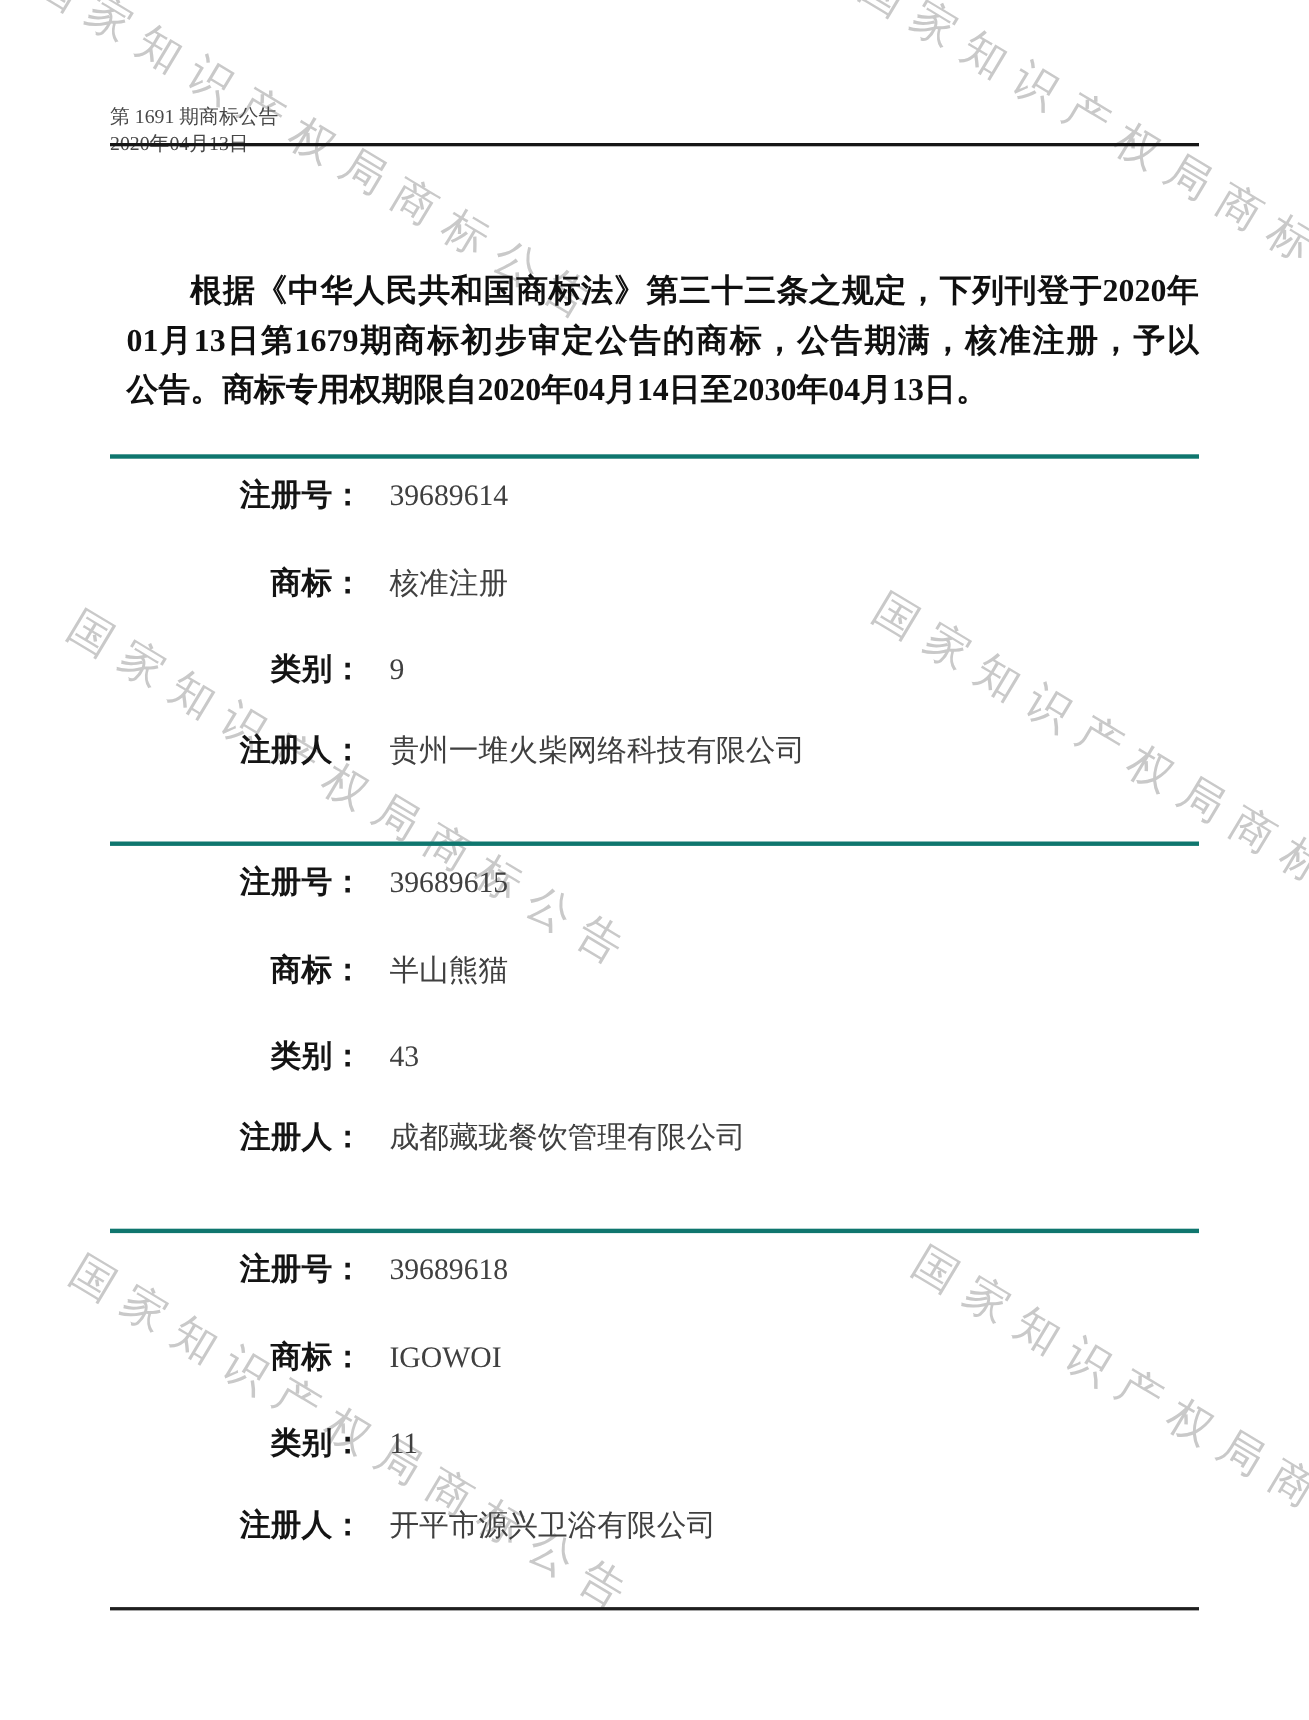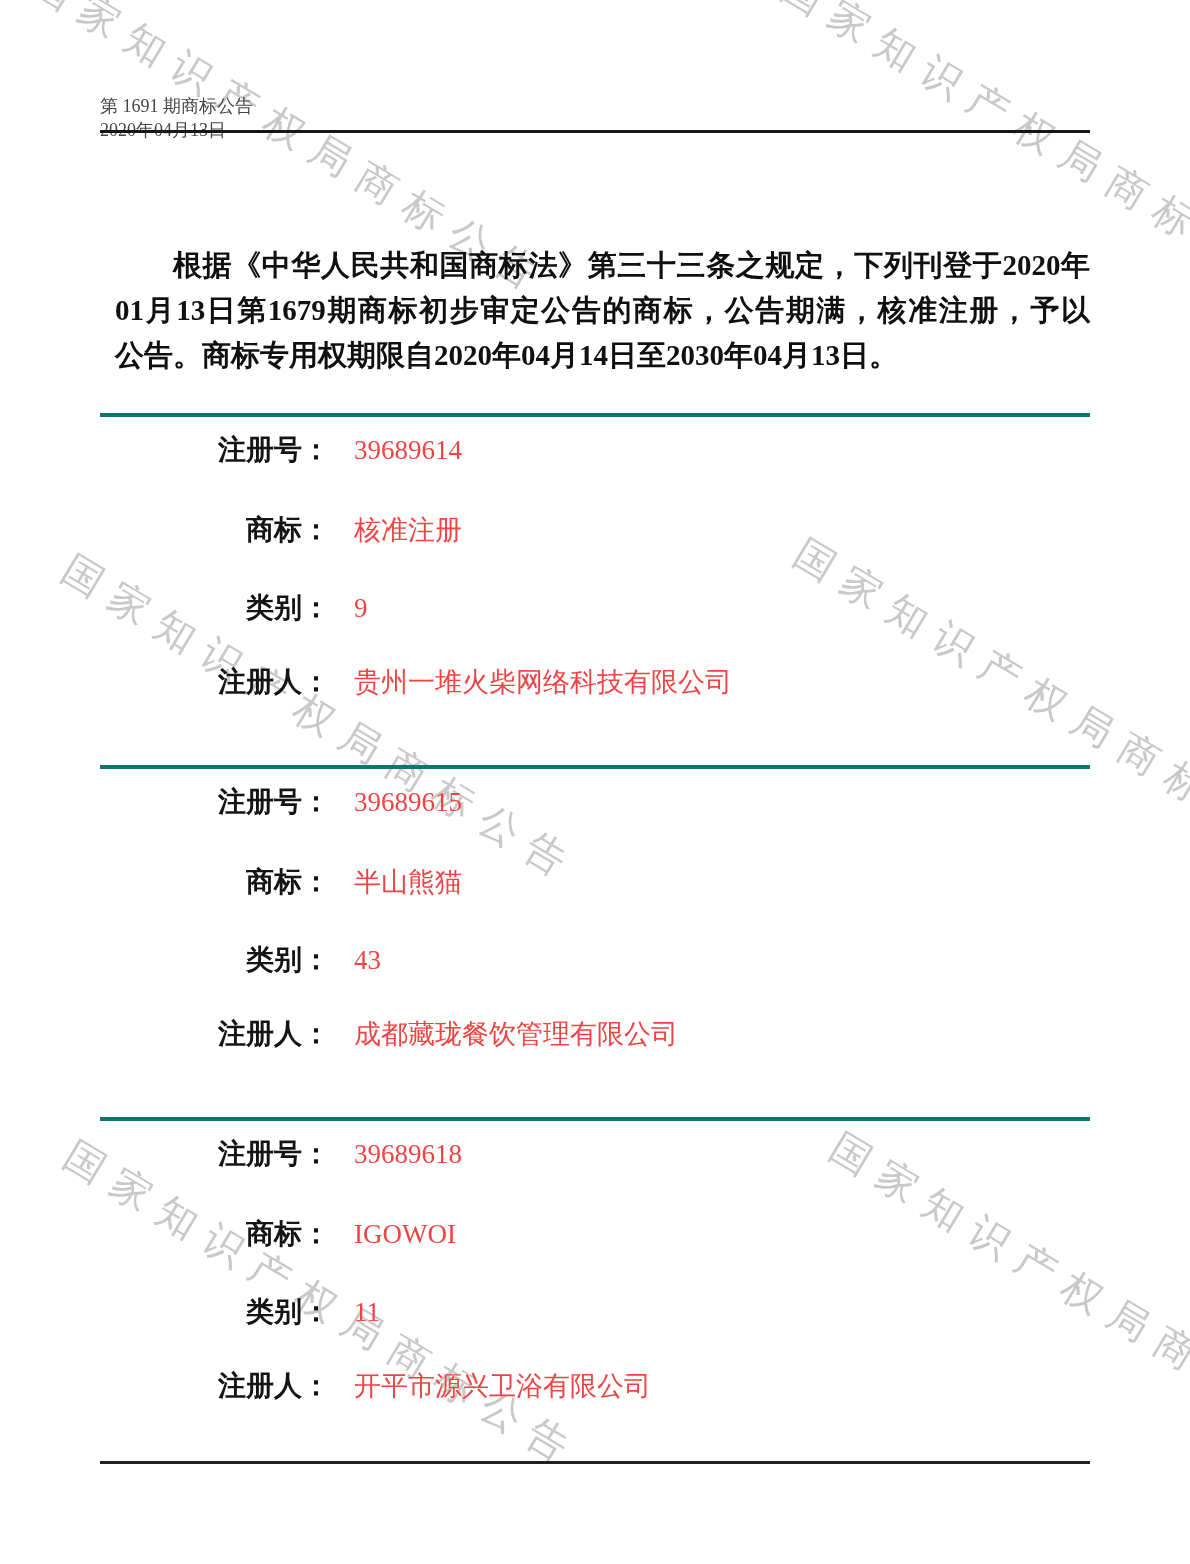--- a/index.html
+++ b/index.html
@@ -71,21 +71,21 @@
   .row.r1{top:14px;}
   .row.r2{top:94px;}
   .row.r3{top:172px;}
   .row.r4{top:246px;}
   .field-label{
     display:inline-block;width:230px;text-align:right;
     font-weight:bold;font-size:28px;color:#141414;
     white-space:nowrap;
   }
   .field-value{
-    margin-left:24px;font-size:27px;color:#ef4444;
+    margin-left:24px;font-size:27px;color:#404040;
     white-space:nowrap;
   }
   .bottom-rule{
     position:absolute;left:100px;right:100px;top:1461px;
     height:3px;background:#1f1f1f;
   }
 </style>
 </head>
 <body>
 

